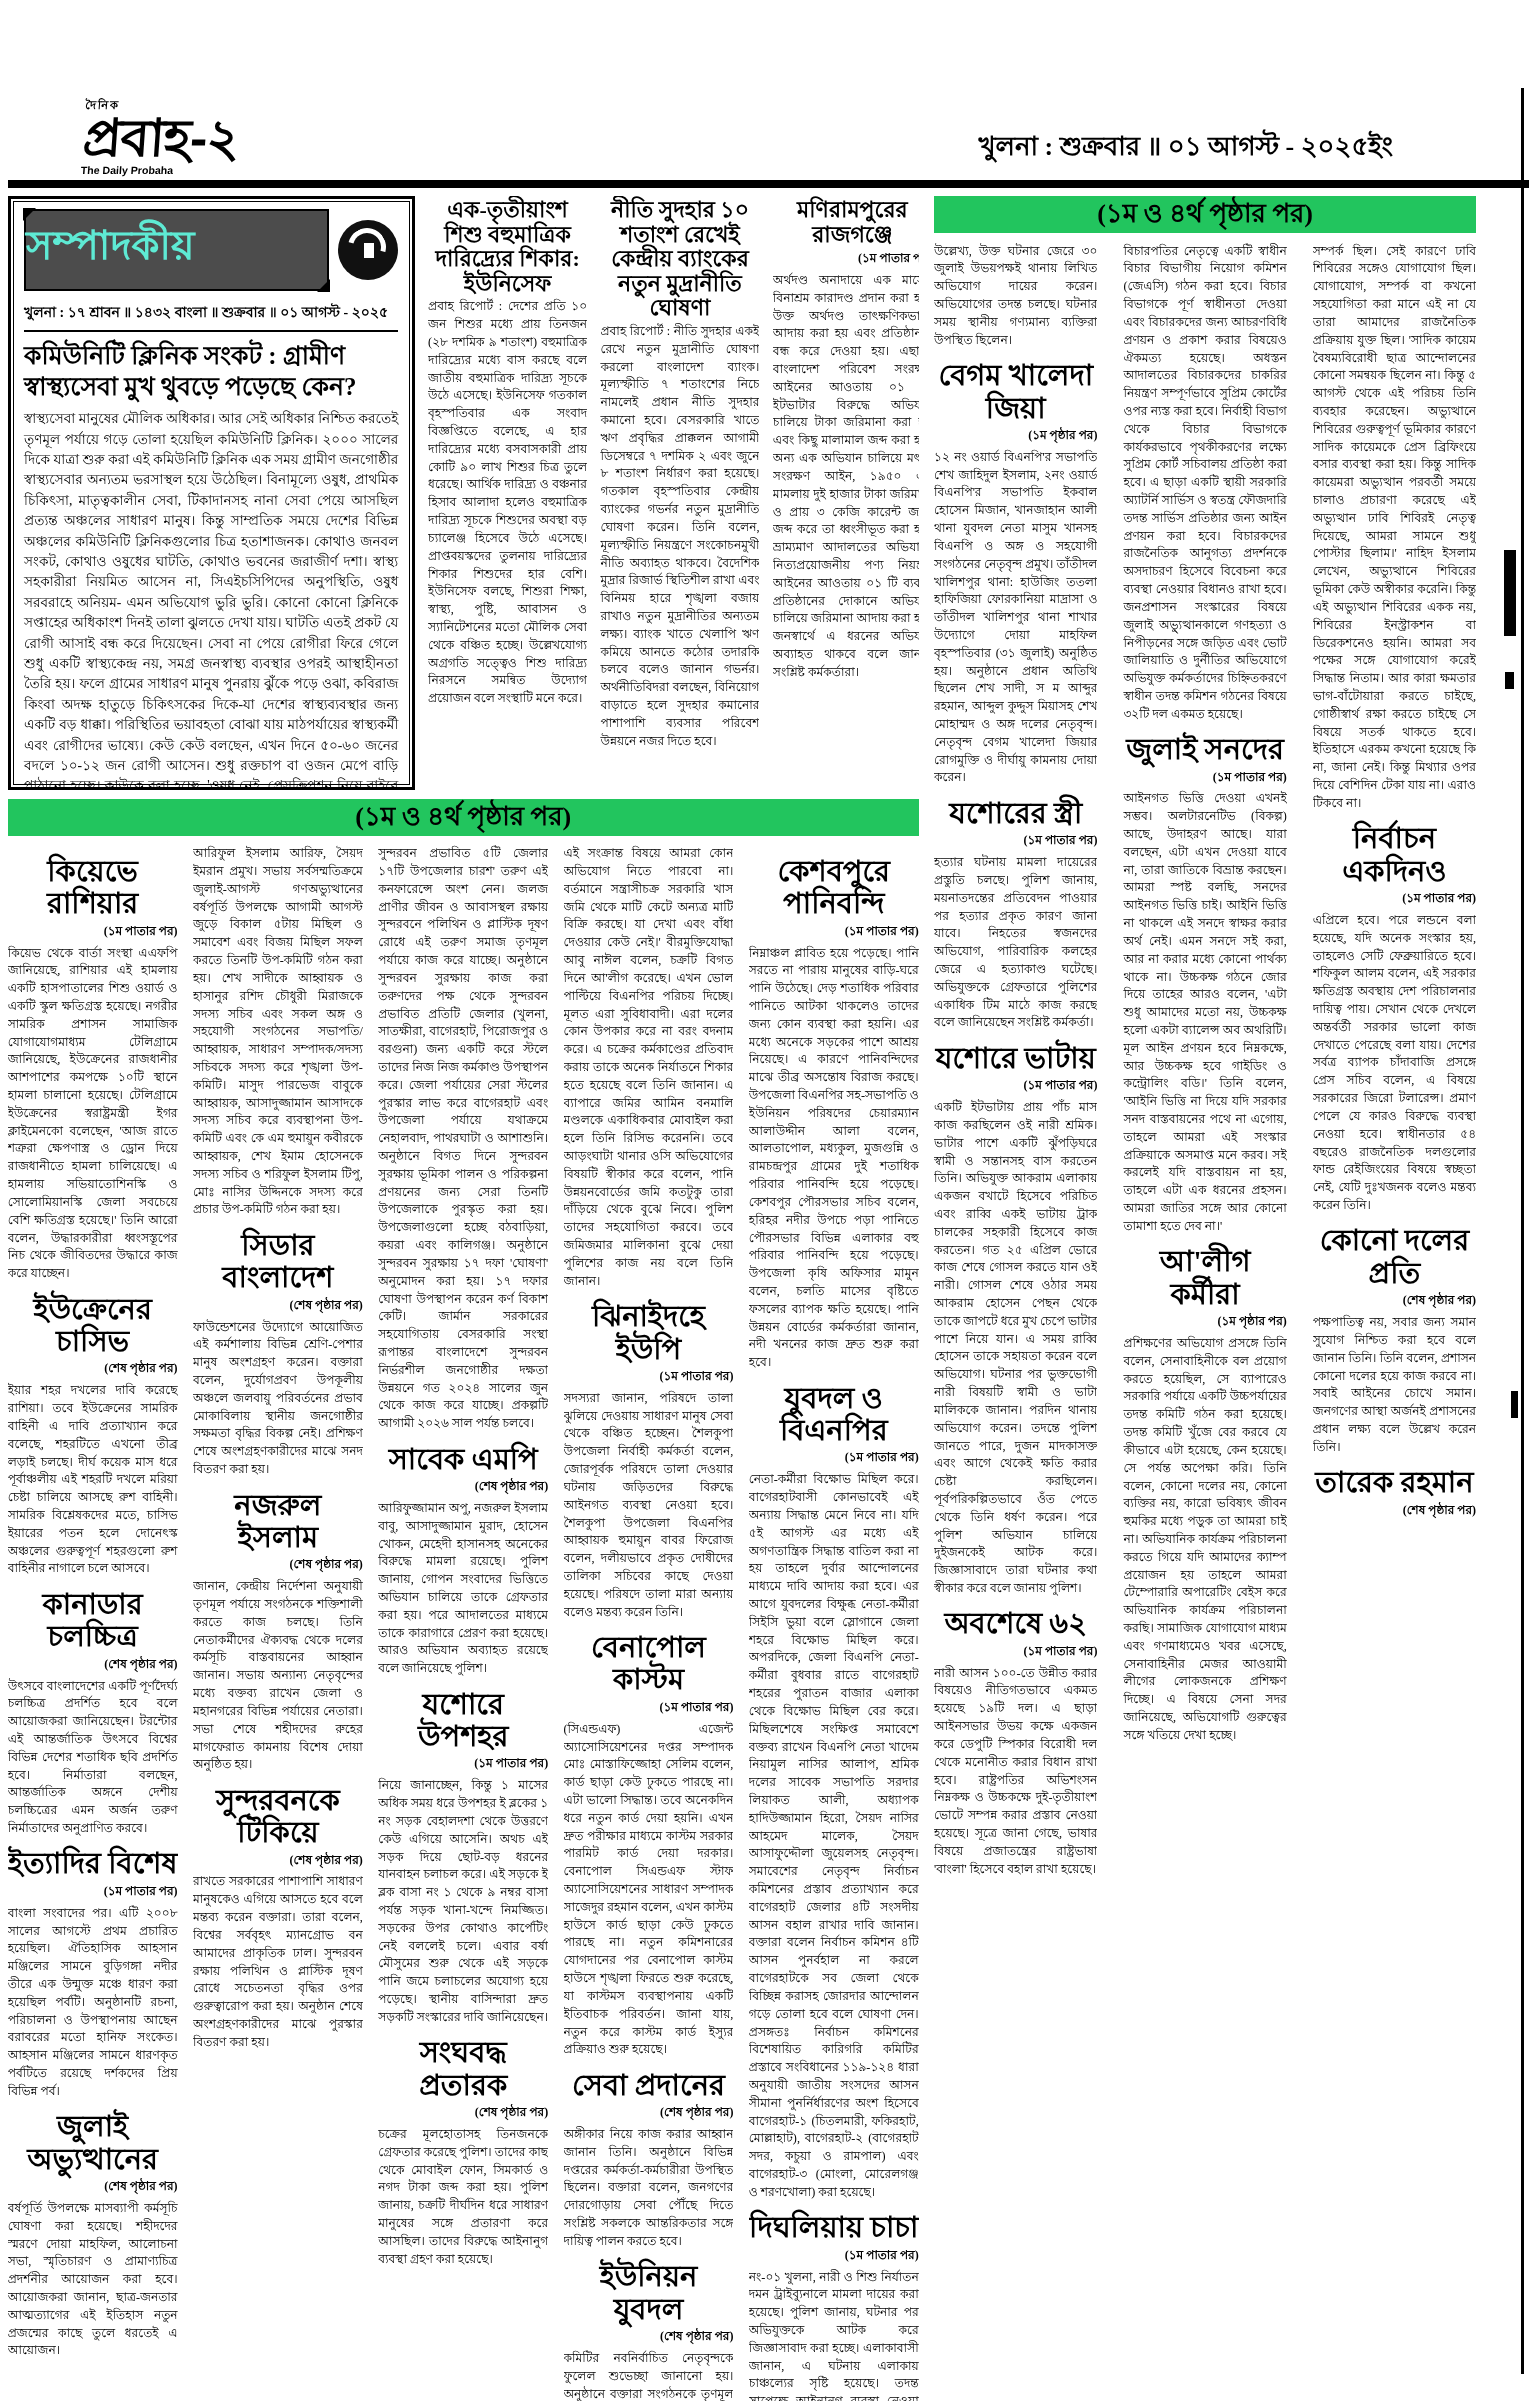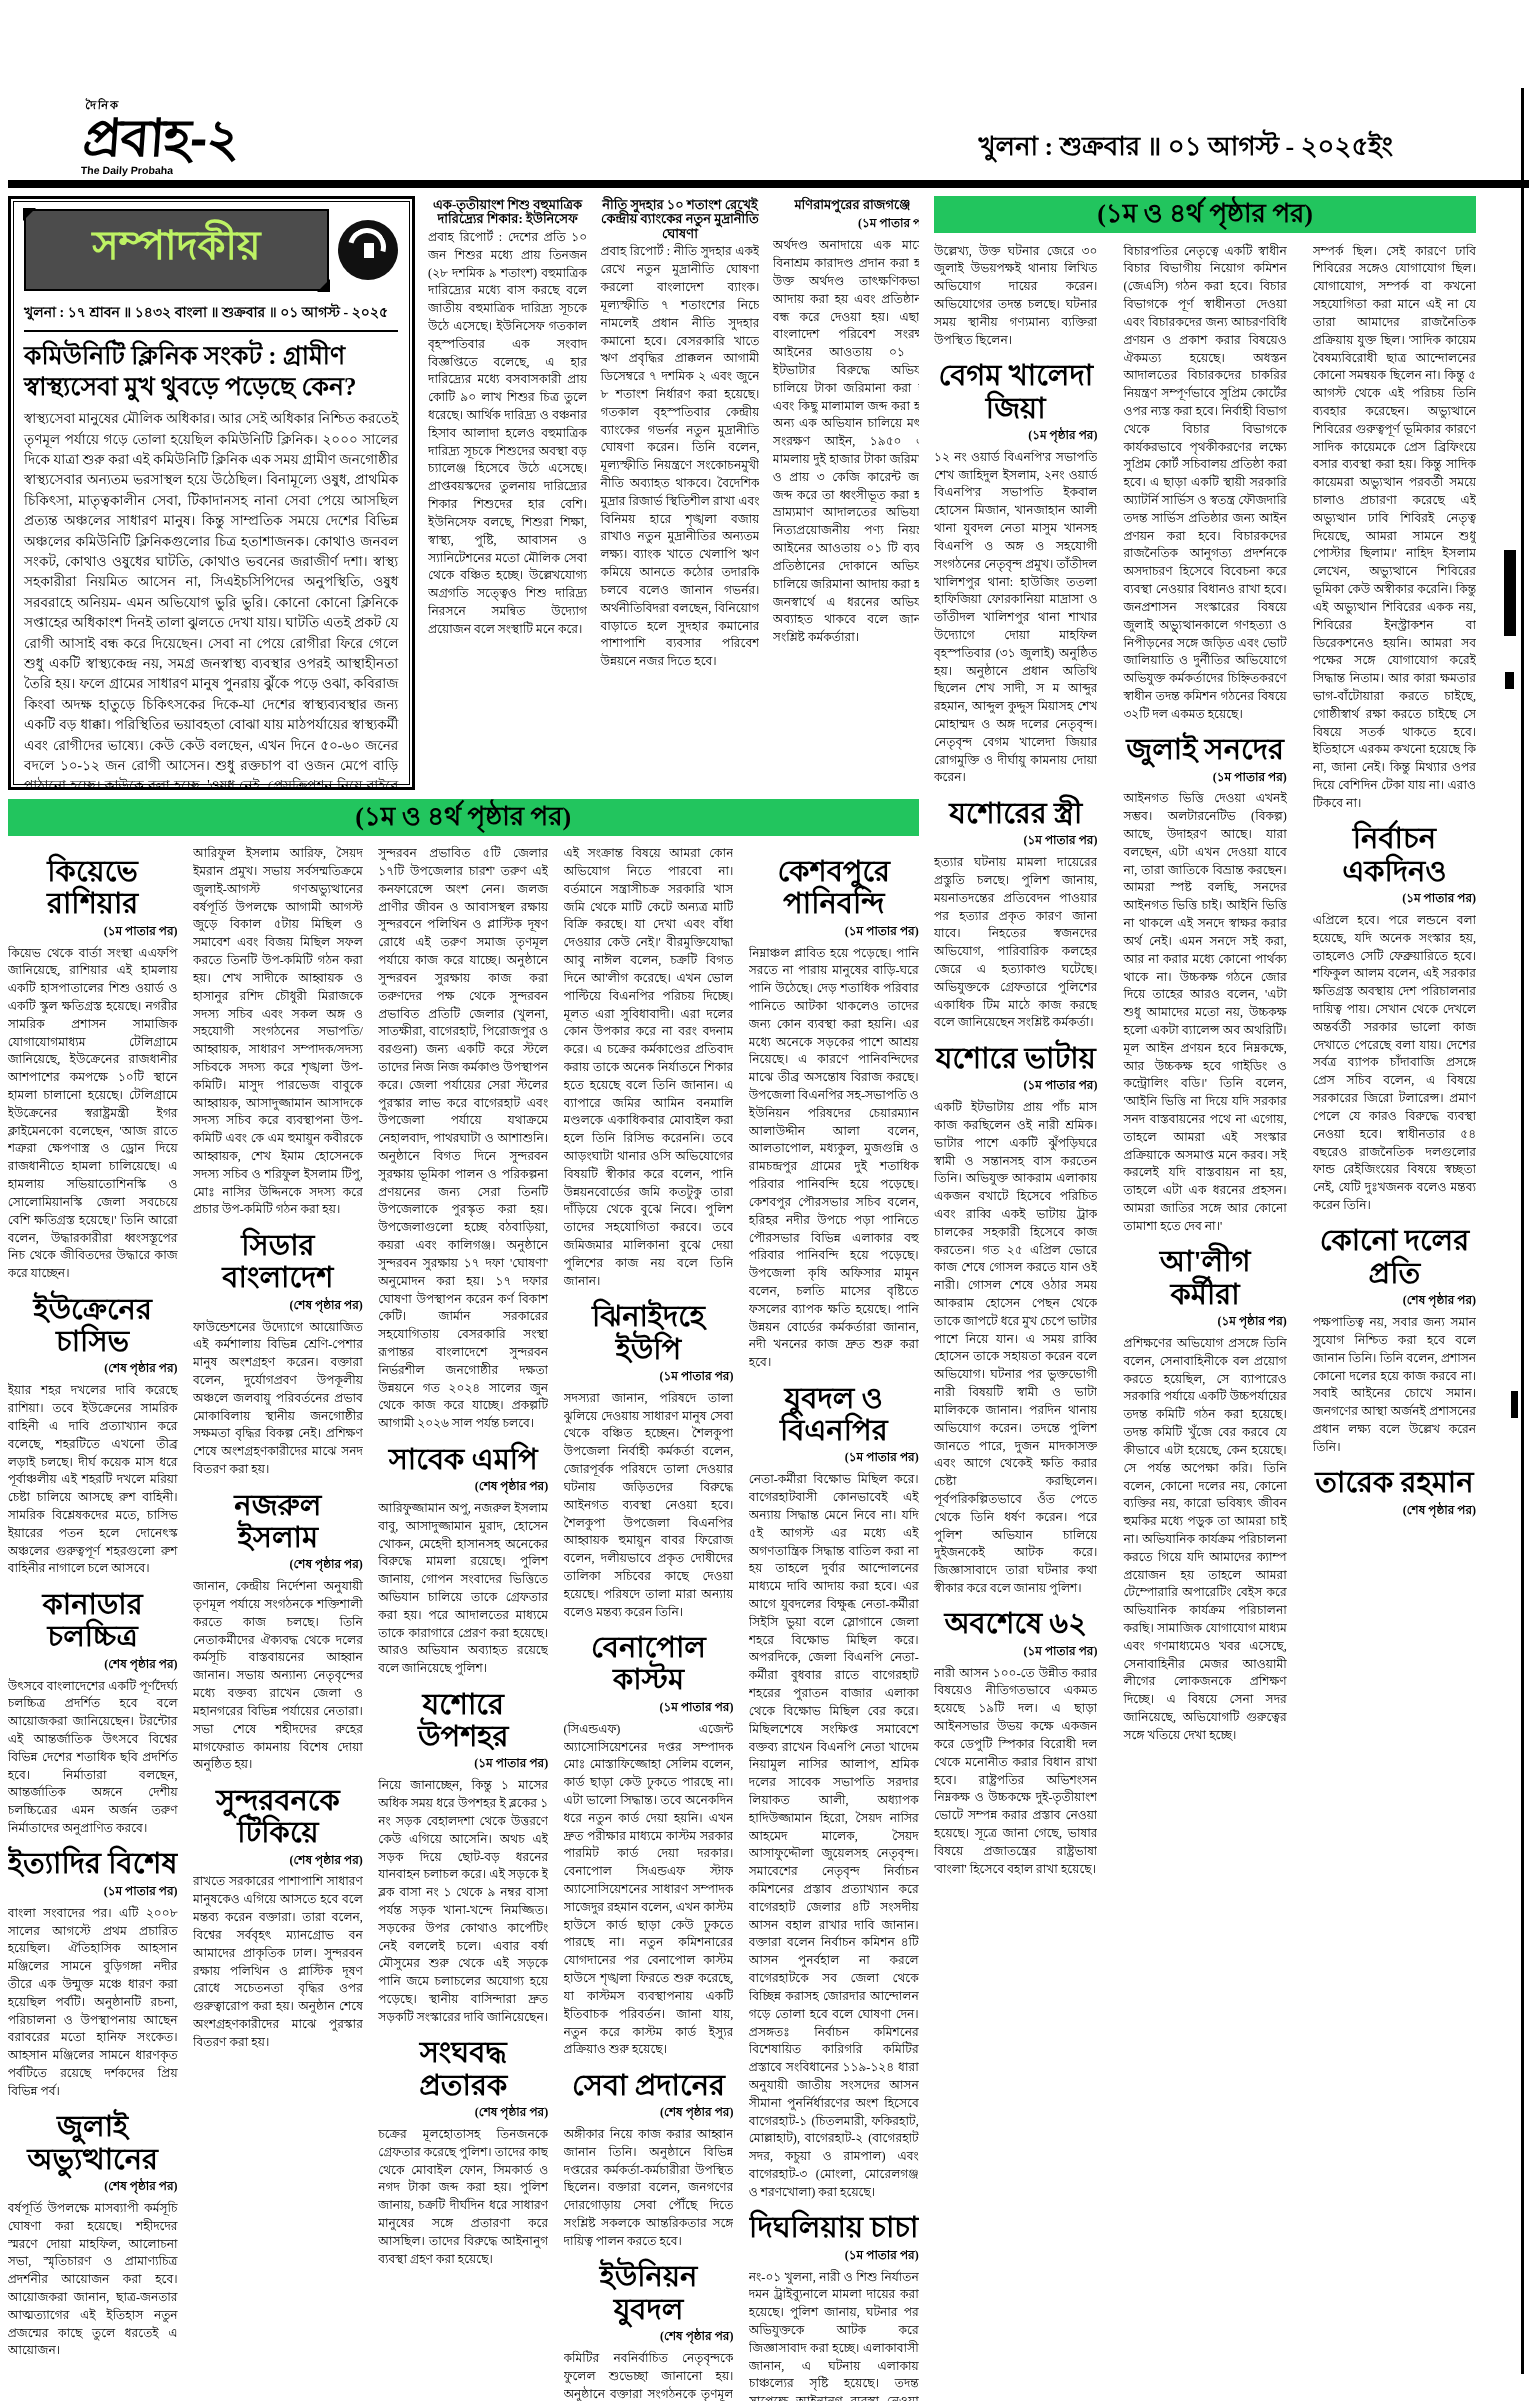--- a/index.html
+++ b/index.html
@@ -19,41 +19,41 @@
   .masthead-date { font-size:26px; font-weight:bold; padding-bottom:5.8px; }
   .masthead-rule { height:8.6px; background:#000; margin:1.9px 7.7px 0 7.7px; }
   
   .content { display:flex; gap:15.4px; padding:7.7px 54px 0 7.7px; }
   .left-zone { width:911px; flex:none; }
   .right-zone { width:542px; flex:none; }
   
   .top-band { display:flex; gap:13.4px; height:594px; overflow:hidden; }
   .editorial-box { width:407px; flex:none; border:3.8px solid #000; outline:1px solid #000; outline-offset:-6.7px; padding:9.6px 13.4px 7.7px 13.4px; overflow:hidden; }
   .ed-header { display:flex; align-items:center; gap:9.6px; margin-bottom:7.7px; }
-  .ed-title-box { flex:1; background:#4c4c4c; border:2.9px solid #000; color:#bef264; text-align:center;
+  .ed-title-box { flex:1; background:#4c4c4c; border:2.9px solid #000; color:#5eead4; 
     font-size:40px; font-weight:bold; padding:3.8px 0 7.7px 0; position:relative; }
   .ed-title-box:before { content:""; position:absolute; left:-2.9px; top:-2.9px; border-style:solid; border-width:13.4px 13.4px 0 0; border-color:#000 transparent transparent transparent; }
   .ed-title-box:after { content:""; position:absolute; right:-2.9px; bottom:-2.9px; border-style:solid; border-width:0 0 13.4px 13.4px; border-color:transparent transparent #000 transparent; }
   .ed-logo { width:60px; height:60px; border-radius:50%; background:#111; position:relative; flex:none; }
   .ed-logo .swirl { position:absolute; left:9.6px; top:7.7px; width:38px; height:38px; border:5.8px solid #fff; border-left-color:transparent; border-bottom-color:transparent; border-radius:50%; transform:rotate(-30deg); }
   .ed-logo .nib { position:absolute; left:26px; top:23px; width:9.6px; height:15.4px; background:#fff; }
   .ed-date { font-size:14px; font-weight:bold; border-bottom:2.9px solid #000; padding:1.9px 0 4.8px 0; }
   .ed-headline { font-size:25px; font-weight:bold; line-height:1.25; margin:8.6px 0 6.7px 0; }
   .ed-body { font-size:13.6px; text-align:justify; line-height:1.5; }
   
   .top-col { width:159px; flex:none; overflow:hidden; }
   .banner { height:37px; background:#22c55e; text-align:center; font-size:26px; font-weight:bold; line-height:35px; }
   .left-banner { margin:8.6px 0 9.6px 0; }
   .right-banner { margin:0 0 9.6px 0; }
   .bottom-band { display:flex; gap:15.4px; height:1612px; overflow:hidden; }
   .news-column { flex:1; overflow:hidden; }
   .right-cols { display:flex; gap:26px; height:2152px; overflow:hidden; }
   .article-headline { font-size:29px; font-weight:bold; text-align:center; line-height:1.12; margin:9.6px 0 1.9px 0;
     font-family:"Liberation Serif",serif; }
-  .top-col .article-headline { font-size:13px; margin-top:1.9px;text-align:center; }
+  .top-col .article-headline { font-size:22px; margin-top:1.9px;text-align:center; }
   .article-subhead { font-size:12px; font-weight:bold; text-align:right; margin-bottom:2.9px; }
   .article-body { font-size:12.2px; text-align:justify; line-height:1.46; margin-bottom:3.8px; }
   
   .edge-line { position:absolute; right:13.4px; top:88px; width:2.9px; height:2286px; background:#000; }
   .blot-1 { position:absolute; right:21px; top:550px; width:12.5px; height:86px; background:#000; }
   .blot-2 { position:absolute; right:19px; top:1391px; width:6.7px; height:27px; background:#000; }
   .blot-3 { position:absolute; right:23px; top:672px; width:8.6px; height:17.3px; background:#000; }
 </style>
 </head>
 <body>

